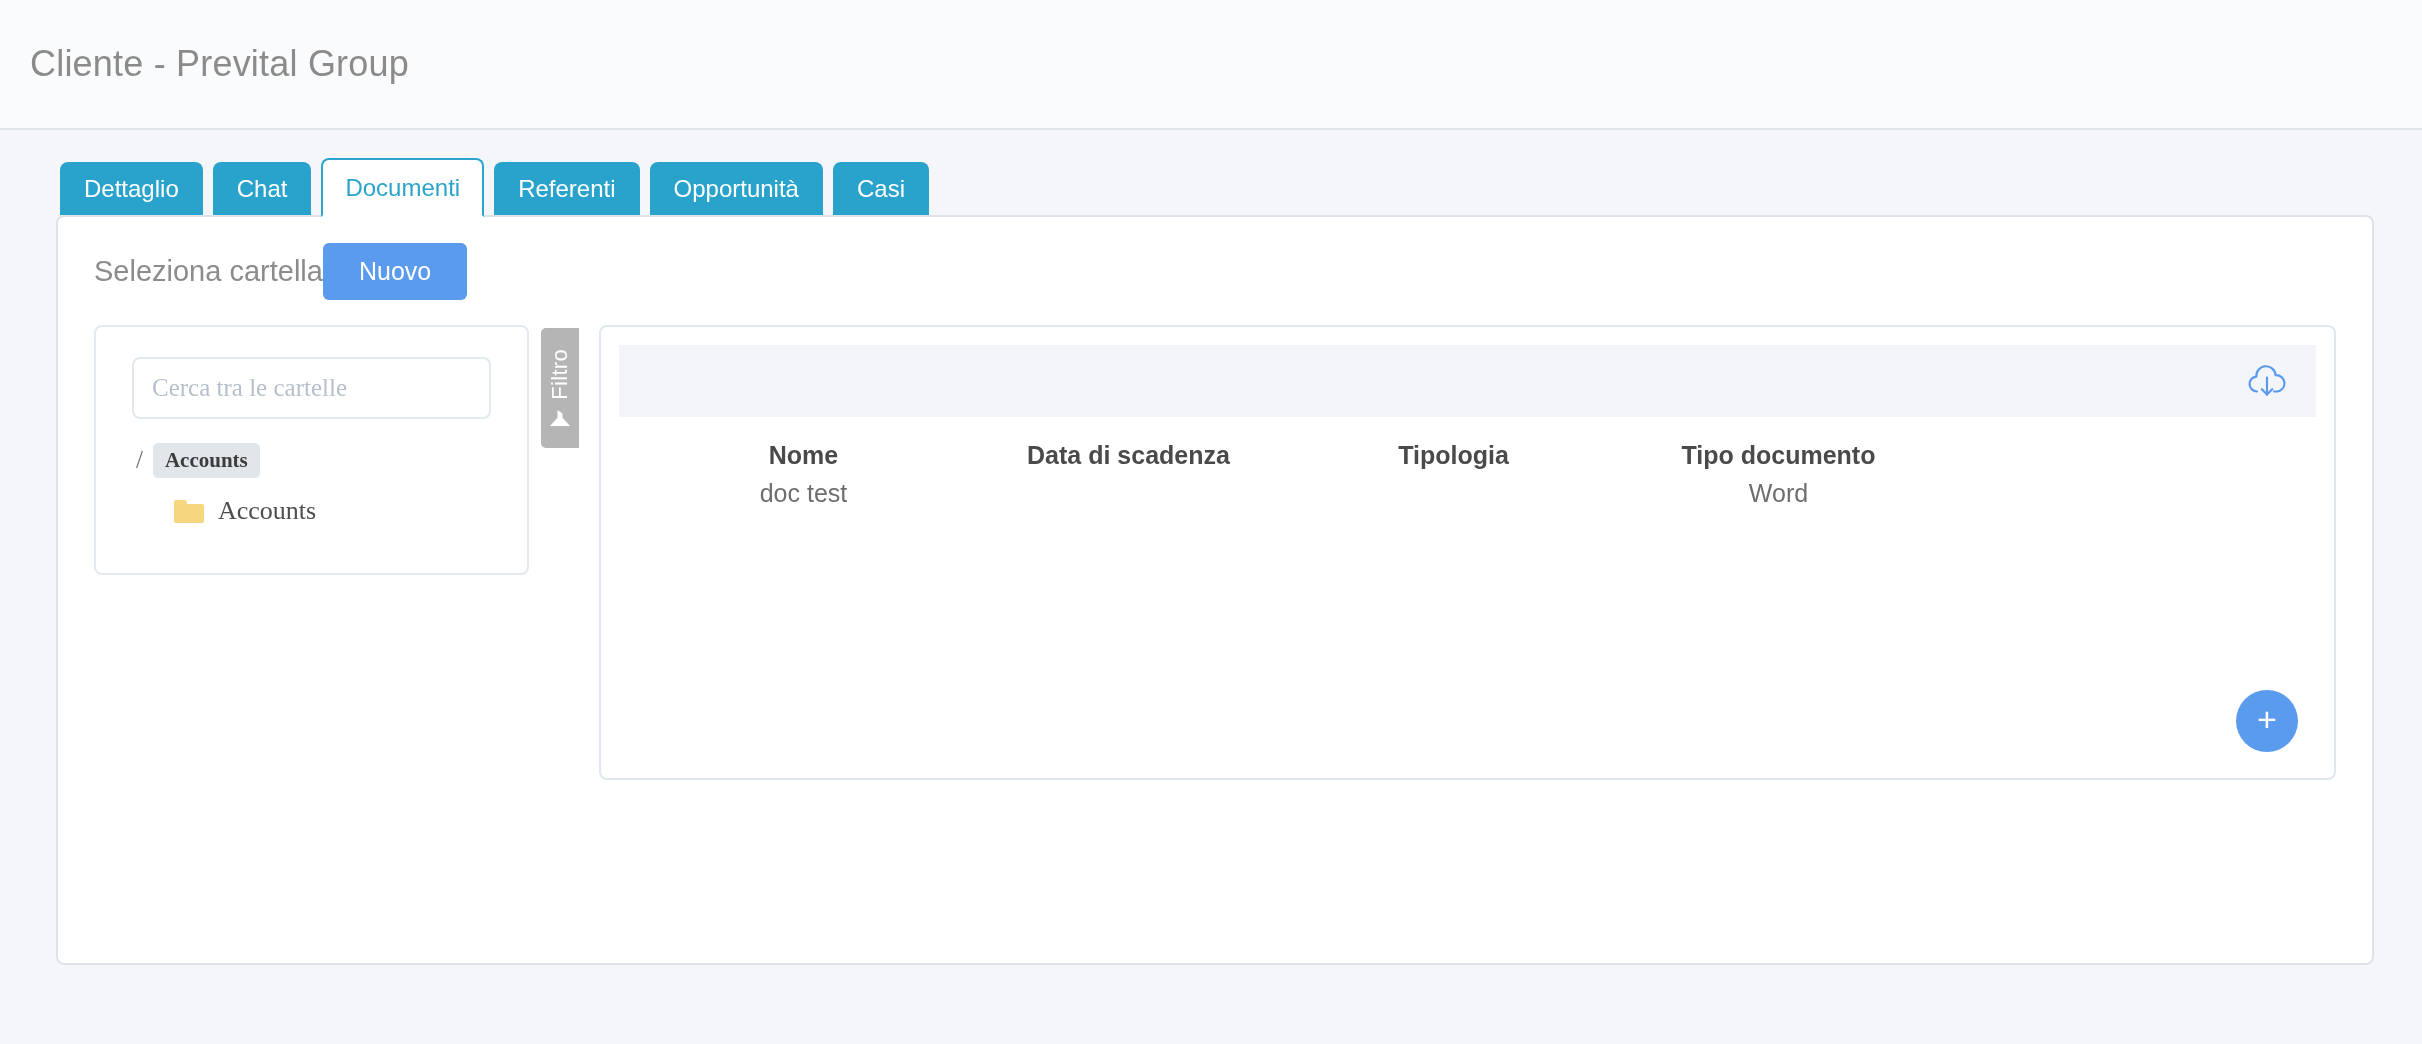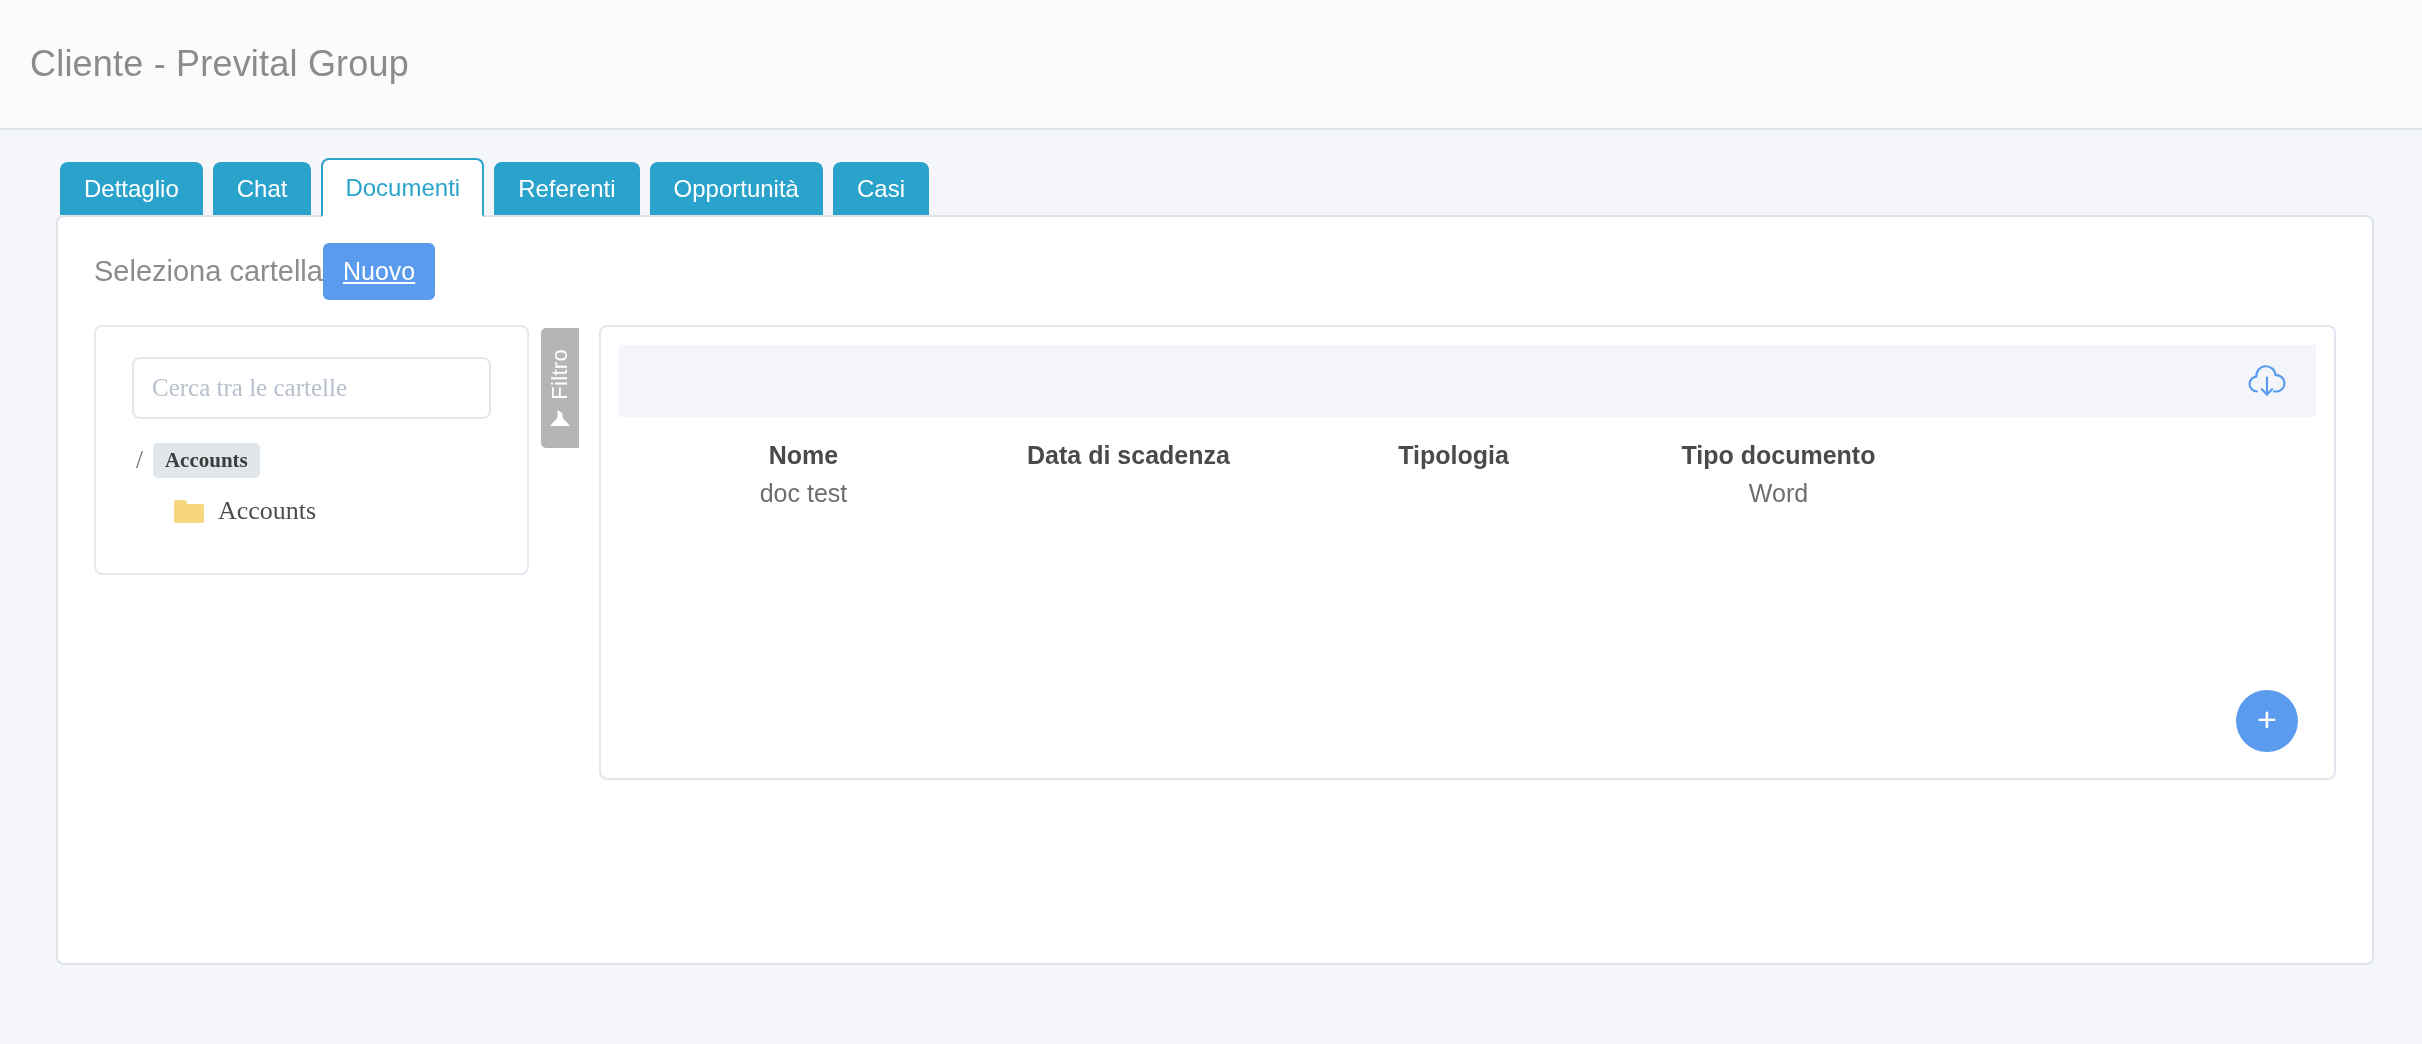--- a/index.html
+++ b/index.html
@@ -88,24 +88,23 @@
     color: #8c8c8c;
     font-weight: 400;
   }
   .btn-nuovo {
     background: #5b9bed;
     color: #ffffff;
     border: none;
     border-radius: 6px;
     font-size: 25px;
     font-family: inherit;
-    padding: 14px 20px;
+    padding: 14px 36px;
     cursor: pointer;
     margin-top: -12px;
-    text-decoration: underline;
   }
 
   
   .card-body {
     display: flex;
     align-items: flex-start;
     padding: 25px 36px 0 36px;
   }
 
   

